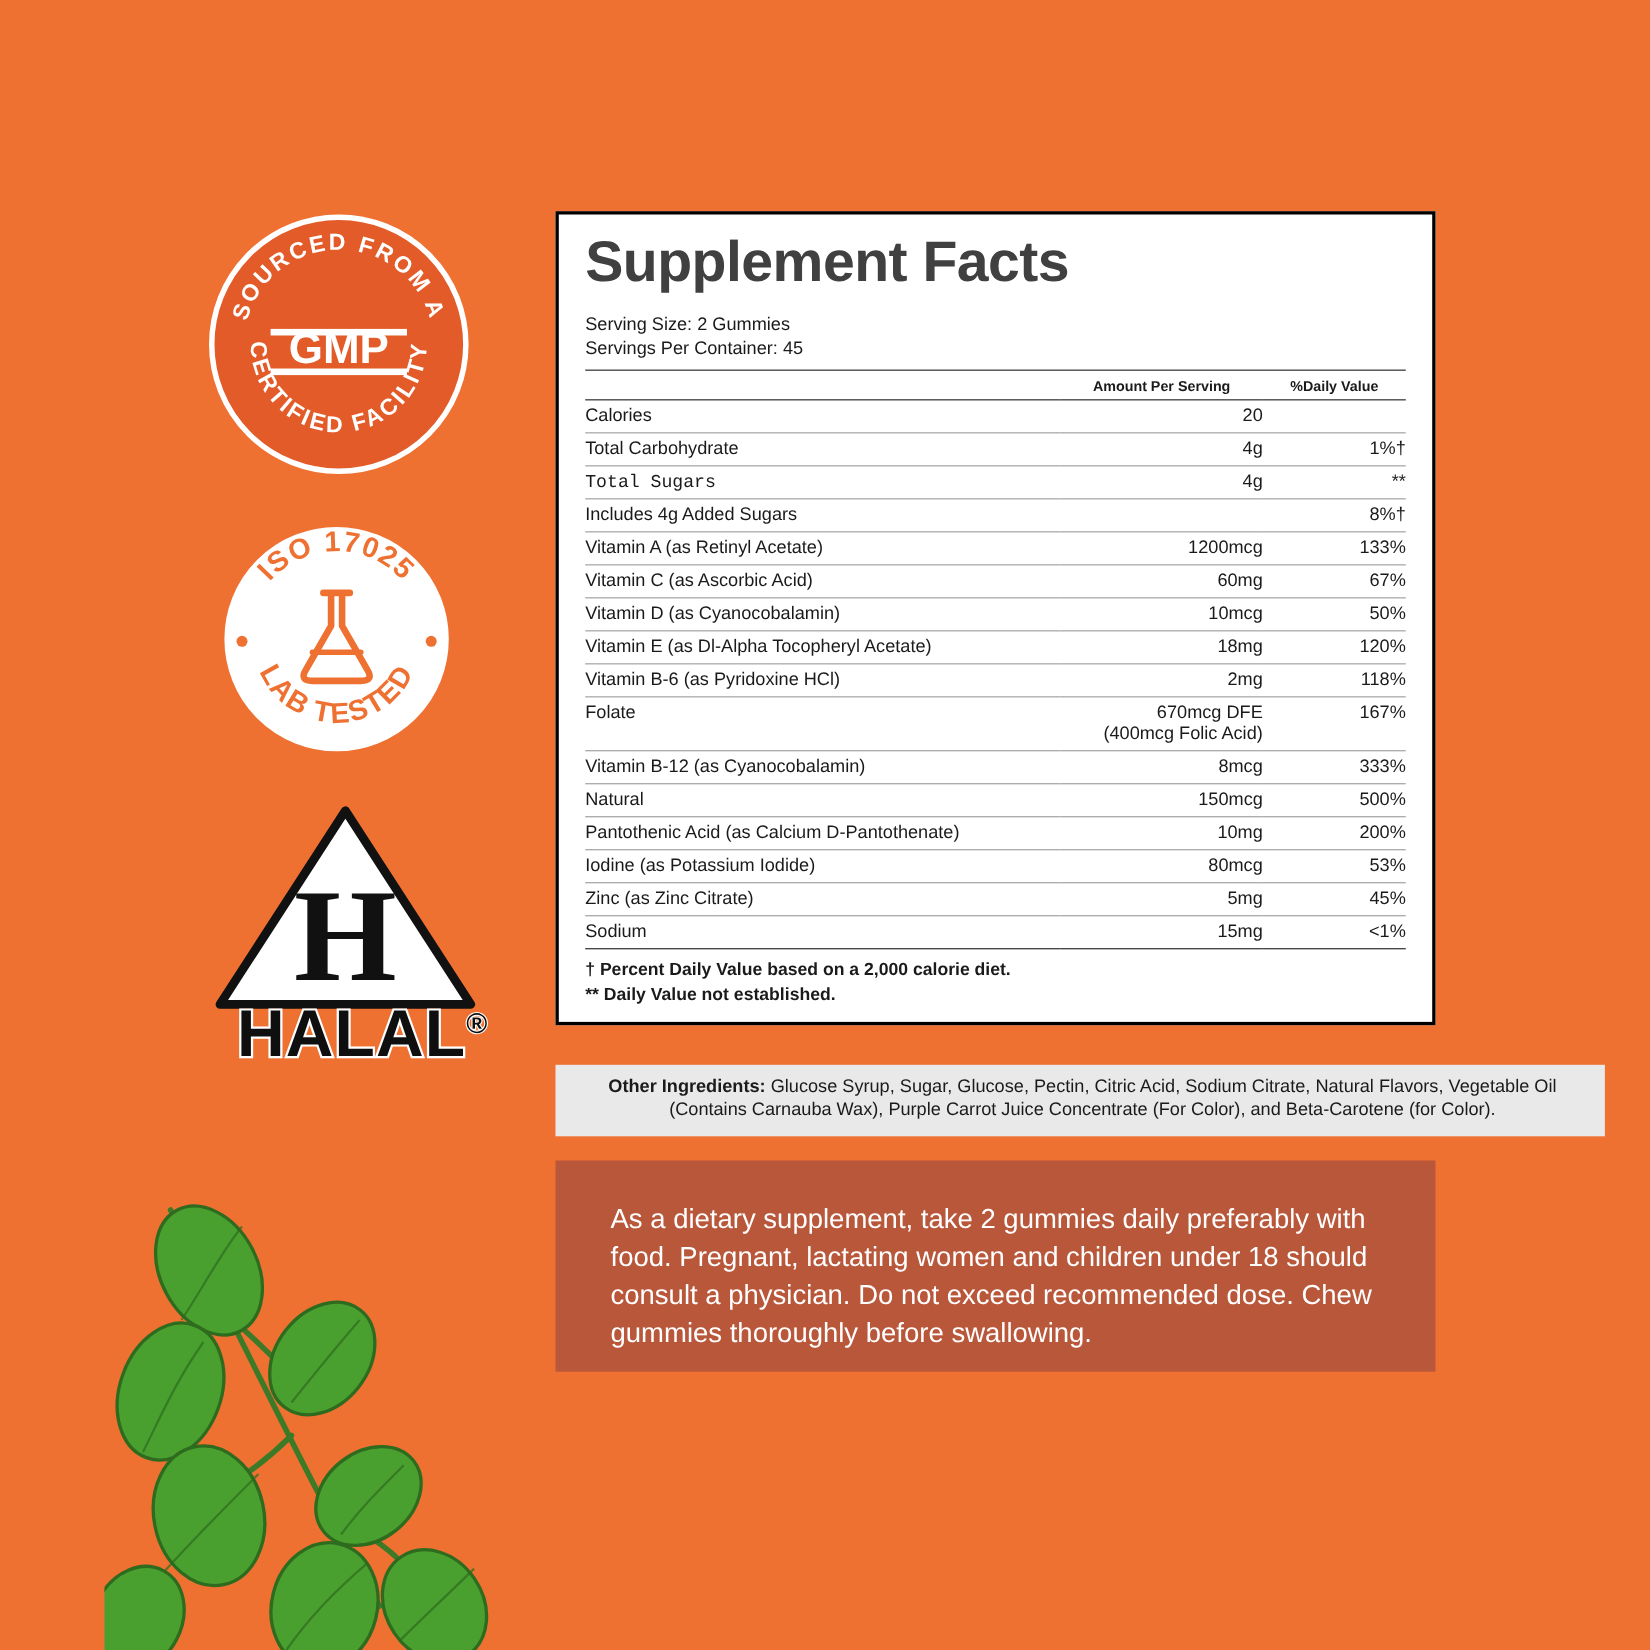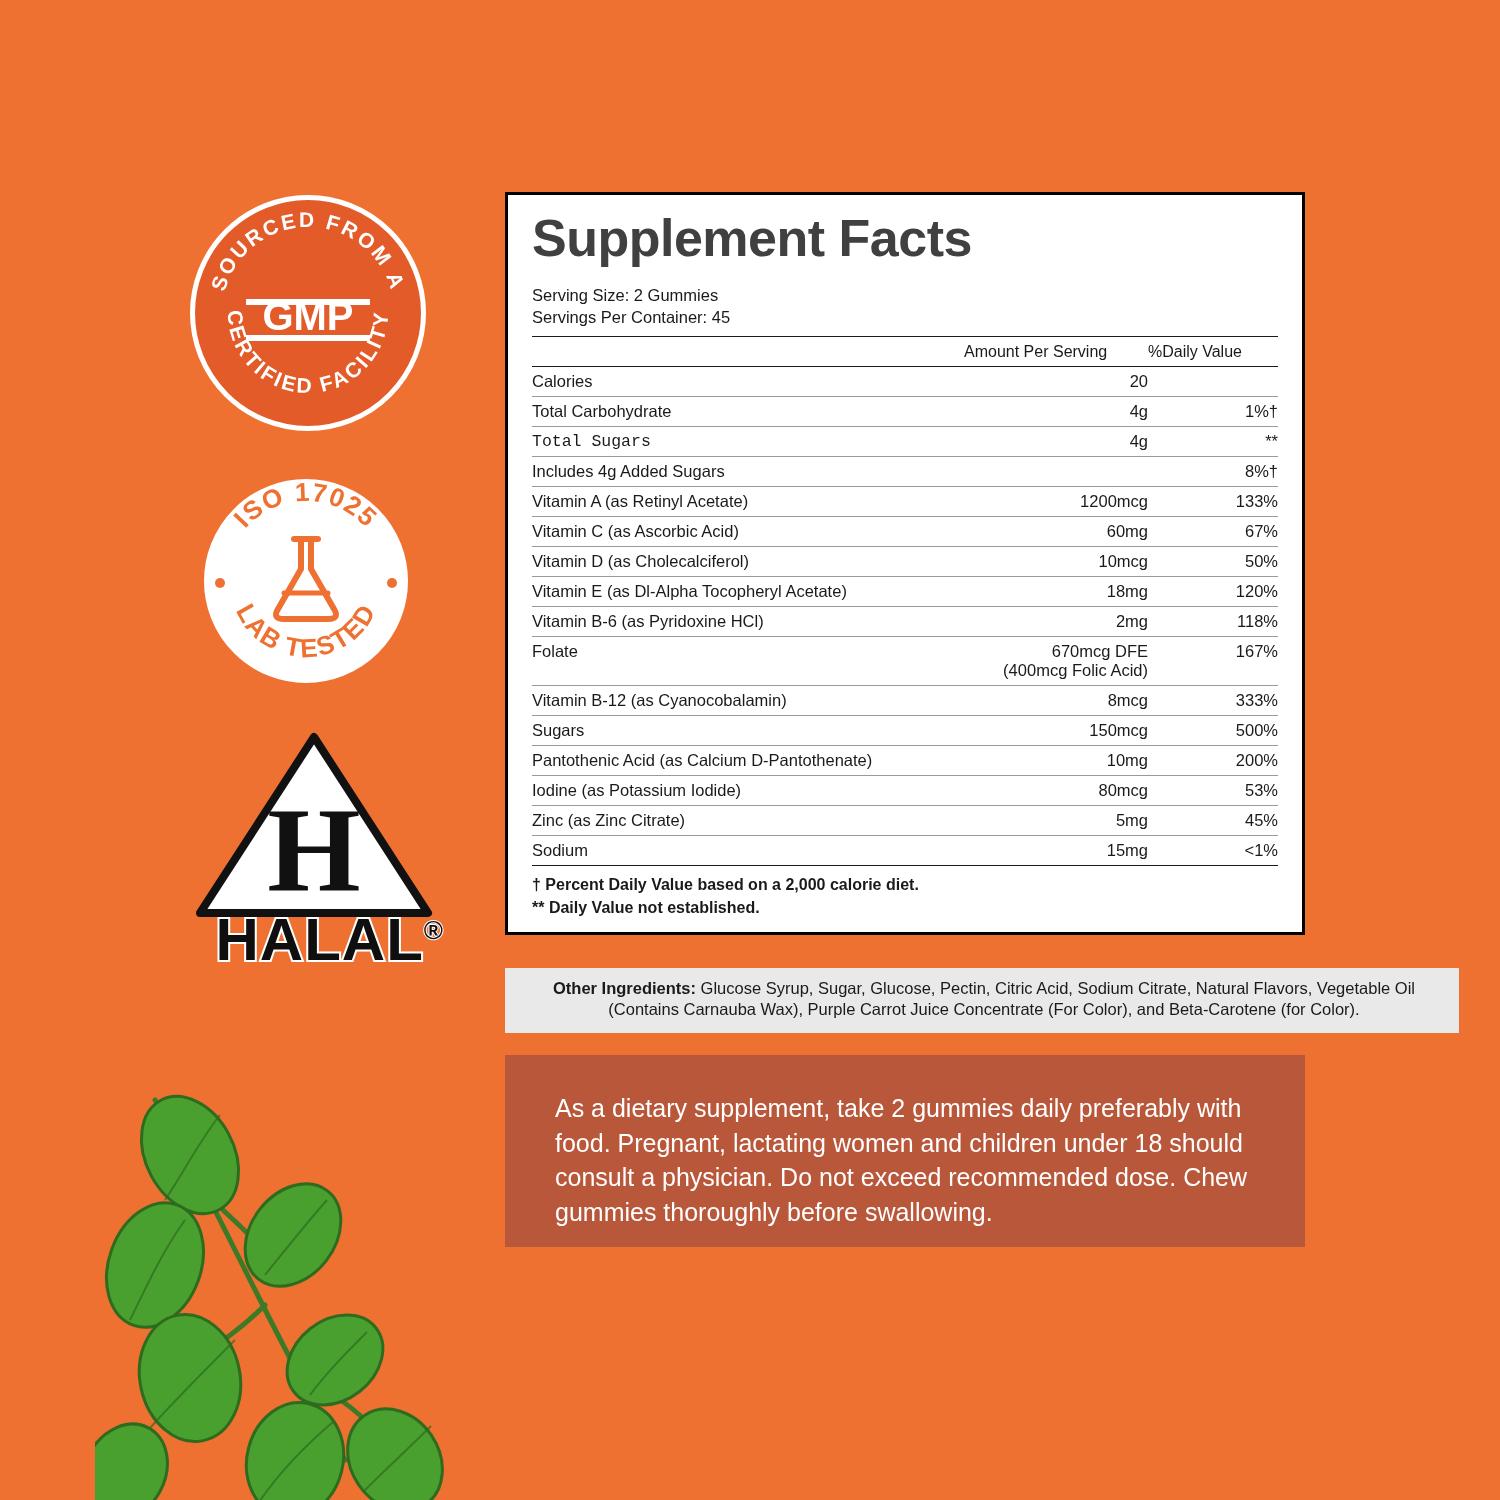--- a/index.html
+++ b/index.html
@@ -112,23 +112,23 @@
     margin: 8px 0 0 0;
   }
 
   table.facts {
     width: 100%;
     border-collapse: collapse;
     font-size: 16.5px;
     color: #1a1a1a;
   }
   table.facts th {
-    font-size: 16px;
-    font-weight: normal;
-    text-align: left;
+    font-size: 13px;
+    font-weight: bold;
+    text-align: center;
     padding: 6px 0 5px 0;
     border-bottom: 1.5px solid #1a1a1a;
   }
   table.facts th.blank { border-bottom: 1.5px solid #1a1a1a; }
   table.facts td {
     padding: 5px 0 5px 0;
     border-bottom: 1px solid #9a9a9a;
     vertical-align: top;
   }
   table.facts tr:last-child td { border-bottom: 1.5px solid #1a1a1a; }
@@ -306,21 +306,21 @@
           <td class="name">Vitamin A (as Retinyl Acetate)</td>
           <td class="amt">1200mcg</td>
           <td class="dv">133%</td>
         </tr>
         <tr>
           <td class="name">Vitamin C (as Ascorbic Acid)</td>
           <td class="amt">60mg</td>
           <td class="dv">67%</td>
         </tr>
         <tr>
-          <td class="name">Vitamin D (as Cholecalciferol)</td>
+          <td class="name">Vitamin D (as Cyanocobalamin)</td>
           <td class="amt">10mcg</td>
           <td class="dv">50%</td>
         </tr>
         <tr>
           <td class="name">Vitamin E (as Dl-Alpha Tocopheryl Acetate)</td>
           <td class="amt">18mg</td>
           <td class="dv">120%</td>
         </tr>
         <tr>
           <td class="name">Vitamin B-6 (as Pyridoxine HCl)</td>
@@ -332,21 +332,21 @@
           <td class="amt">670mcg DFE
 (400mcg Folic Acid)</td>
           <td class="dv">167%</td>
         </tr>
         <tr>
           <td class="name">Vitamin B-12 (as Cyanocobalamin)</td>
           <td class="amt">8mcg</td>
           <td class="dv">333%</td>
         </tr>
         <tr>
-          <td class="name">Sugars</td>
+          <td class="name">Natural</td>
           <td class="amt">150mcg</td>
           <td class="dv">500%</td>
         </tr>
         <tr>
           <td class="name">Pantothenic Acid (as Calcium D-Pantothenate)</td>
           <td class="amt">10mg</td>
           <td class="dv">200%</td>
         </tr>
         <tr>
           <td class="name">Iodine (as Potassium Iodide)</td>

